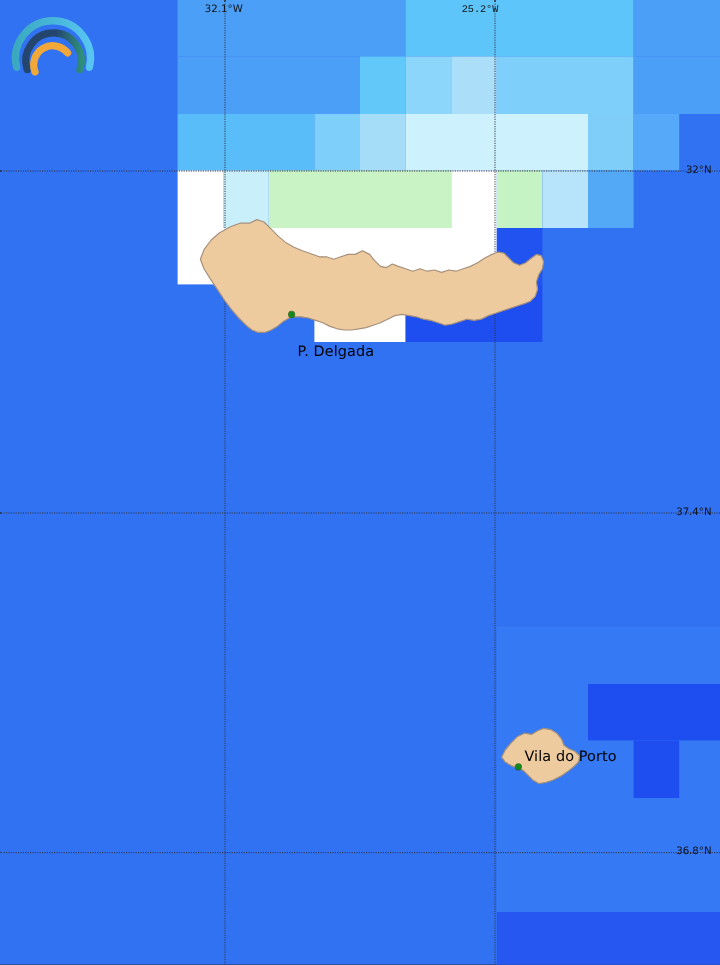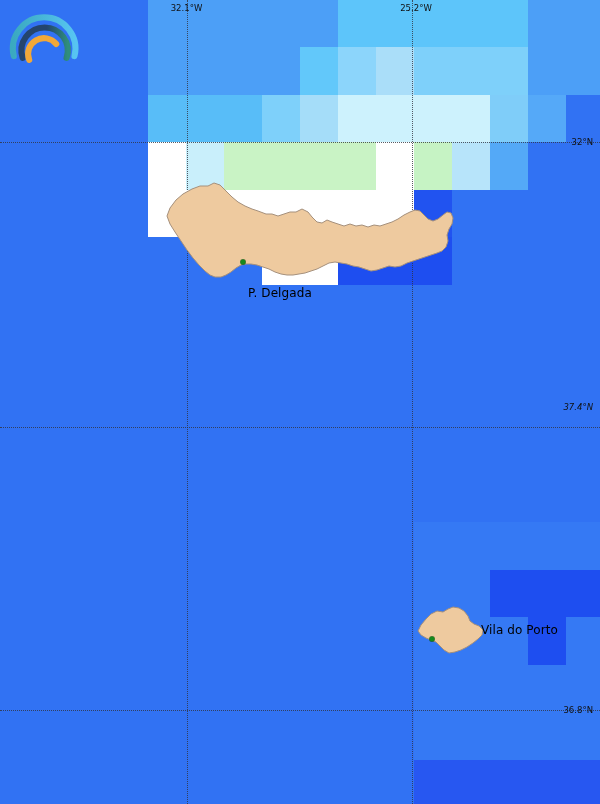--- a/index.html
+++ b/index.html
@@ -52,37 +52,37 @@
       <div class="cell" style="left: 262px; top: 237px; width: 76px; height: 47.5px; background: rgb(255, 255, 255);"></div>
       <div class="cell" style="left: 338px; top: 237px; width: 114px; height: 47.5px; background: rgb(30, 78, 240);"></div>
       <div class="cell" style="left: 490px; top: 569.5px; width: 114px; height: 47.5px; background: rgb(30, 78, 240);"></div>
       <div class="cell" style="left: 528px; top: 617px; width: 38px; height: 47.5px; background: rgb(30, 78, 240);"></div>
       <div class="cell" style="left: 414px; top: 759.5px; width: 190px; height: 47.5px; background: rgb(39, 87, 241);"></div>
     </div>
   <div class="layer" id="grid-layer">
       <div class="vline" style="left: 186.5px;"></div>
       <div class="lon-label" style="left: 186.5px; color: rgb(16, 16, 16);">32.1°W</div>
       <div class="vline" style="left: 412px;"></div>
-      <div class="lon-label" style="left: 416px; color: rgb(16, 16, 16);">25.2°W</div>
+      <div class="lon-label" style="left: 400px; color: rgb(16, 16, 16); font-family: Liberation Mono, monospace;">25.2°W</div>
       <div class="hline" style="top: 142px;"></div>
       <div class="lat-label" style="top: 142px; color: rgb(16, 16, 16);">32°N</div>
       <div class="hline" style="top: 427px;"></div>
-      <div class="lat-label" style="top: 407px; color: rgb(16, 16, 16); font-style: italic;">37.4°N</div>
+      <div class="lat-label" style="top: 427px; color: rgb(16, 16, 16);">37.4°N</div>
       <div class="hline" style="top: 710px;"></div>
       <div class="lat-label" style="top: 710px; color: rgb(16, 16, 16); text-align: right;">36.8°N</div>
     </div>
   <svg class="layer" id="islands-svg" width="600" height="804" viewBox="0 0 600 804">
       <polygon points="167,216 170,208 176,200 183,194 192,189 200,186 208,186 214,183 220,185 226,191 232,197 238,202 245,206 252,209 258,211 266,214 272,214 278,216 284,214 290,212 296,212 302,209 308,212 312,217 317,222 322,223 327,220 332,222 338,224 344,226 350,224 356,226 362,225 368,227 374,225 380,226 386,224 392,222 398,219 404,215 410,212 415,210 420,211 424,215 428,219 433,221 438,219 443,215 447,212 451,213 453,218 452,224 449,229 447,235 448,241 446,247 442,251 437,253 431,255 425,257 419,259 413,261 407,263 401,266 395,267 389,266 383,268 377,270 371,271 365,269 359,267 353,266 347,264 341,263 335,262 329,263 323,266 317,269 311,271 305,273 299,274 293,275 287,275 281,274 275,272 269,269 263,267 257,265 251,264 246,264 241,265 236,268 231,272 226,275 221,277 215,277 210,275 205,271 199,265 193,258 187,250 181,241 175,232 170,224" fill="#eeca9f" stroke="#a5907c" stroke-width="1" stroke-linejoin="round"></polygon>
       <polygon points="418,631 421,625 426,619 431,614 437,611 443,612 448,609 453,607 459,608 464,611 468,616 470,621 474,624 479,626 483,630 482,635 478,639 473,643 467,647 461,650 455,652 449,653 444,650 440,646 436,642 431,640 426,638 421,635" fill="#eeca9f" stroke="#a5907c" stroke-width="1" stroke-linejoin="round"></polygon>
     </svg>
   <div class="layer" id="cities-layer">
       <div class="city-dot" style="left: 243px; top: 262px; background: rgb(21, 137, 28);"></div>
       <div class="city-label" style="left: 248px; top: 246px; margin-top: 40px;">P. Delgada</div>
       <div class="city-dot" style="left: 432px; top: 639px; background: rgb(21, 137, 28);"></div>
-      <div class="city-label" style="left: 437px; top: 623px; margin-left: 44px;">Vila do Porto</div>
+      <div class="city-label" style="left: 437px; top: 623px;">Vila do Porto</div>
     </div>
 
   <div class="logo">
     <svg width="84" height="62" viewBox="0 0 90 65">
       <defs>
         <linearGradient id="outer-g" x1="0" y1="0" x2="1" y2="0">
           <stop offset="0" id="outer-s1" stop-color="#3aa9c0"></stop>
           <stop offset="1" id="outer-s2" stop-color="#57c4f2"></stop>
         </linearGradient>
         <linearGradient id="mid-g" x1="0" y1="0" x2="1" y2="0">

